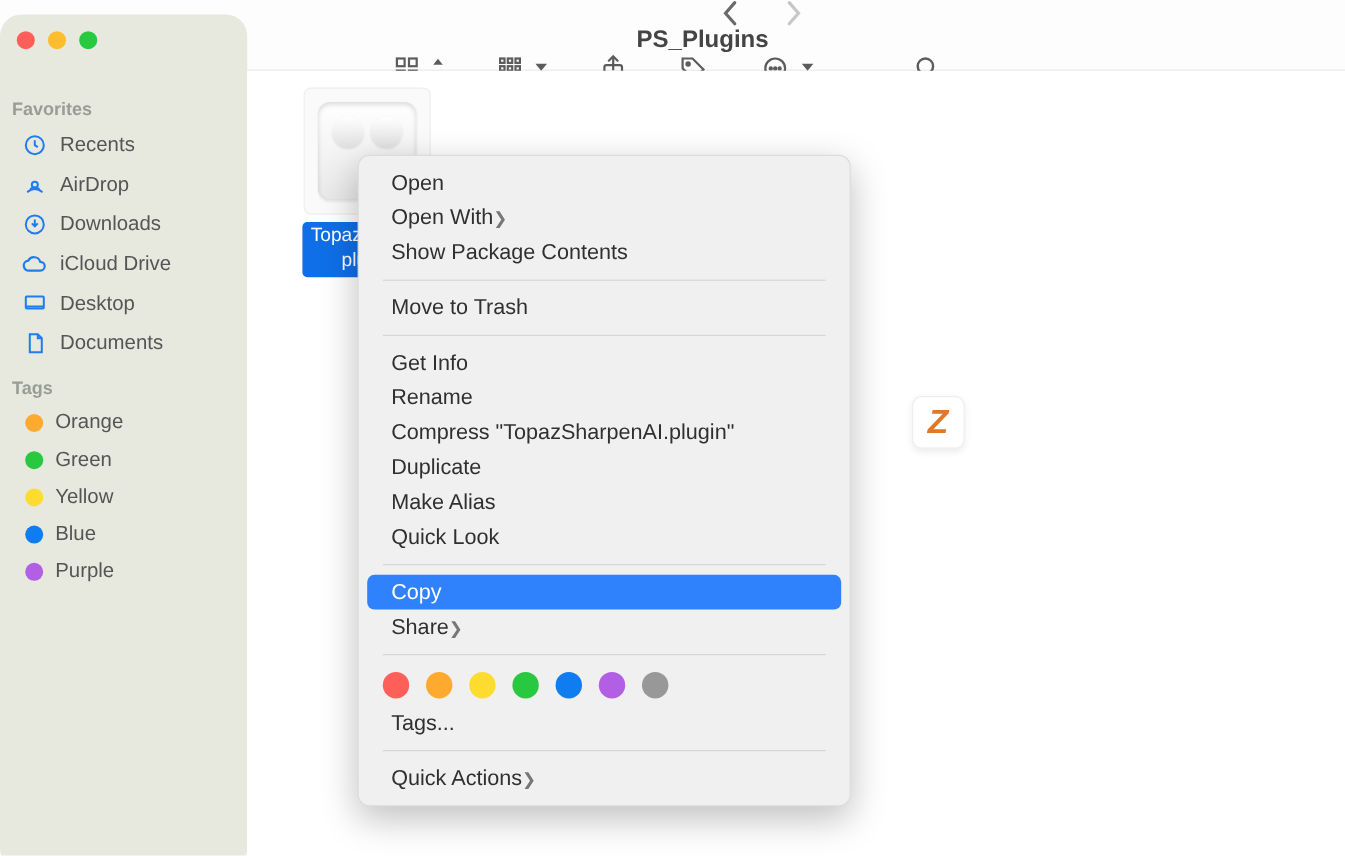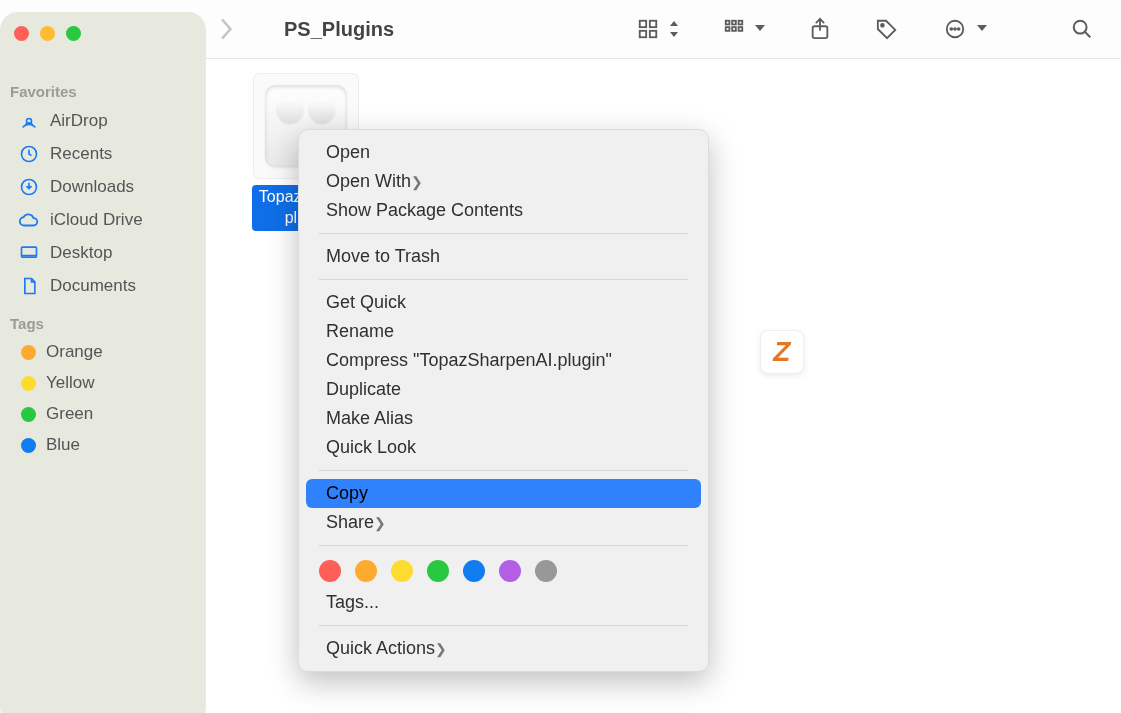--- a/index.html
+++ b/index.html
@@ -1,19 +1,19 @@
 <!DOCTYPE html>
 <html><head>
   <meta charset="utf-8">
   <style>
     * { margin: 0; padding: 0; box-sizing: border-box; font-family: -apple-system, "Helvetica Neue", Helvetica, Arial, sans-serif; }
     body { width: 1121px; height: 713px; background: #fff; overflow: hidden; position: relative; }
 
     
-    .toolbar { height: 59px; display: flex; align-items: center; background: #fdfdfd; border-bottom: 1px solid #e6e6e6; padding: 0 18px; }
+    .toolbar { height: 59px; display: flex; align-items: center; background: #fdfdfd; border-bottom: 1px solid #e6e6e6; padding: 0 18px; flex-direction: column; }
     .traffic-lights { display: flex; gap: 11px; margin-right: 22px; }
     .tl { width: 15px; height: 15px; border-radius: 50%; }
     .tl.close { background: #fe5f58; }
     .tl.min { background: #febc2f; }
     .tl.max { background: #28c840; }
     .nav-arrows { display: flex; gap: 36px; margin-left: 148px; }
     .tbtn { color: #5c5c5c; display: inline-flex; align-items: center; cursor: pointer; }
     .title { font-size: 20px; font-weight: 600; color: #444; margin-left: 50px; }
     .spacer { flex: 1; }
     .right-tools { display: flex; align-items: center; gap: 44px; margin-right: 10px; }
@@ -33,21 +33,21 @@
     .file-icon-wrap { width: 106px; height: 106px; border-radius: 6px; background: #fafafa; display: flex; align-items: center; justify-content: center; margin: 0 auto; border: 1px solid #eee; position: relative; }
     .brick { width: 82px; height: 82px; background: linear-gradient(#fff,#e9e9e9); border-radius: 10px; position: relative; box-shadow: 0 2px 4px rgba(0,0,0,0.15) inset, 0 1px 2px rgba(0,0,0,0.08); }
     .brick::before, .brick::after { content: ""; position: absolute; width: 26px; height: 26px; border-radius: 50%; background: linear-gradient(#fff,#e0e0e0); top: 12px; box-shadow: 0 1px 2px rgba(0,0,0,0.12); }
     .brick::before { left: 12px; }
     .brick::after { right: 12px; }
     .file-label { display: inline-block; background: #0f6fe8; color: #fff; font-size: 16px; padding: 2px 7px; border-radius: 4px; margin-top: 6px; line-height: 1.3; max-width: 140px; word-break: break-all; }
 
     
     .ctx { position: absolute; top: 129px; left: 298px; width: 411px; background: #f0f0f0; border: 1px solid #dcdcdc; border-radius: 10px; box-shadow: 0 10px 30px rgba(0,0,0,0.25); padding: 8px 0; }
     .ctx-item { font-size: 18px; color: #303030; padding: 4px 20px; display: flex; align-items: center; justify-content: flex-start; cursor: pointer; margin: 0 7px; border-radius: 6px; }
-    .ctx-item.selected { background: #2f82fb; color: #000000; }
+    .ctx-item.selected { background: #2f82fb; color: #ffffff; }
     .ctx-sep { height: 1px; background: #d6d6d6; margin: 8px 20px; }
     .chev { font-size: 14px; color: #777; }
     .tag-row { display: flex; gap: 14px; padding: 6px 20px; }
     .tag-circle { width: 22px; height: 22px; border-radius: 50%; cursor: pointer; }
 
     
     .watermark { position: absolute; top: 330px; left: 760px; font-size: 42px; font-weight: 400; color: #c9c9c9; display: flex; align-items: center; gap: 12px; letter-spacing: 0.5px; pointer-events: none; }
     .wm-badge { width: 44px; height: 44px; border-radius: 8px; background: #fff; border: 1px solid #eee; display: flex; align-items: center; justify-content: center; font-size: 28px; font-weight: 700; color: #e27826; font-style: italic; box-shadow: 0 2px 6px rgba(0,0,0,0.08); }
 
     svg { display: block; }
@@ -61,40 +61,40 @@
       <div class="tl close"></div>
       <div class="tl min"></div>
       <div class="tl max"></div>
     </div>
   </div>
 
   <div class="side-group-label">Favorites</div>
   <div class="side-item">
     <span class="icon">
       <svg width="20" height="20" viewBox="0 0 24 24" fill="none" stroke="#1f7cf0" stroke-width="2">
+          <circle cx="12" cy="12" r="9"></circle>
+          <path d="M12 7v5l3 2"></path>
+        </svg>
+    </span>
+    <span>Recents</span>
+  </div>
+  <div class="side-item">
+    <span class="icon">
+      <svg width="20" height="20" viewBox="0 0 24 24" fill="none" stroke="#1f7cf0" stroke-width="2">
           <circle cx="12" cy="12" r="3"></circle>
           <path d="M5 19a10 10 0 0 1 14 0" stroke-linecap="round"></path>
           <path d="M8 16a6 6 0 0 1 8 0" stroke-linecap="round"></path>
         </svg>
     </span>
     <span>AirDrop</span>
   </div>
   <div class="side-item">
     <span class="icon">
       <svg width="20" height="20" viewBox="0 0 24 24" fill="none" stroke="#1f7cf0" stroke-width="2">
           <circle cx="12" cy="12" r="9"></circle>
-          <path d="M12 7v5l3 2"></path>
-        </svg>
-    </span>
-    <span>Recents</span>
-  </div>
-  <div class="side-item">
-    <span class="icon">
-      <svg width="20" height="20" viewBox="0 0 24 24" fill="none" stroke="#1f7cf0" stroke-width="2">
-          <circle cx="12" cy="12" r="9"></circle>
           <path d="M12 7v7m-3-3l3 3 3-3"></path>
         </svg>
     </span>
     <span>Downloads</span>
   </div>
 
   <div class="side-item">
     <span class="icon">
       <svg width="22" height="20" viewBox="0 0 24 20" fill="none" stroke="#1f7cf0" stroke-width="2">
           <path d="M7 16h10a4 4 0 0 0 0-8 6 6 0 0 0-11-1 4 4 0 0 0 1 9z"></path>
@@ -120,30 +120,34 @@
     </span>
     <span>Documents</span>
   </div>
 
   <div class="side-group-label">Tags</div>
   <div class="side-item">
       <span class="tag-dot" style="background:#feaa2f"></span>
       <span>Orange</span>
     </div>
   <div class="side-item">
+      <span class="tag-dot" style="background:#28c840"></span>
+      <span>Green</span>
+    </div>
+  <div class="side-item">
       <span class="tag-dot" style="background:#fedc2f"></span>
       <span>Yellow</span>
     </div>
   <div class="side-item">
-      <span class="tag-dot" style="background:#28c840"></span>
-      <span>Green</span>
-    </div>
-  <div class="side-item">
       <span class="tag-dot" style="background:#0f7cf0"></span>
       <span>Blue</span>
+    </div>
+  <div class="side-item">
+      <span class="tag-dot" style="background:#b25ee5"></span>
+      <span>Purple</span>
     </div>
 </div>
 
 <div class="toolbar">
   <div class="nav-arrows">
     <span class="tbtn">
       <svg width="16" height="22" viewBox="0 0 12 20" fill="none" stroke="#6a6a6a" stroke-width="2.4" stroke-linecap="round">
           <path d="M9 2l-7 8 7 8"></path>
         </svg>
     </span>
@@ -233,21 +237,21 @@
     </div>
   <div class="ctx-item">
       <span>Show Package Contents</span>
     </div>
   <div class="ctx-sep"></div>
   <div class="ctx-item">
       <span>Move to Trash</span>
     </div>
   <div class="ctx-sep"></div>
   <div class="ctx-item">
-      <span>Get Quick</span>
+      <span>Get Info</span>
     </div>
   <div class="ctx-item">
       <span>Rename</span>
     </div>
   <div class="ctx-item">
       <span>Compress "TopazSharpenAI.plugin"</span>
     </div>
   <div class="ctx-item">
       <span>Duplicate</span>
     </div>

